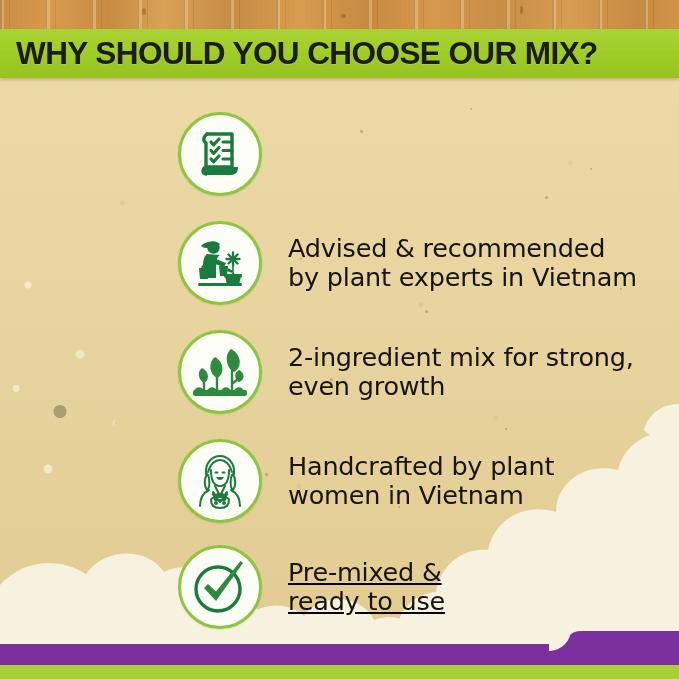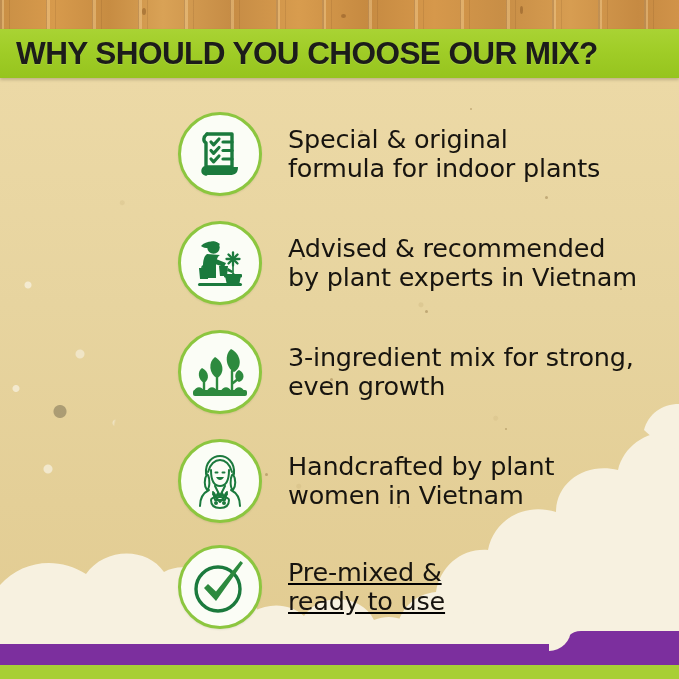--- a/index.html
+++ b/index.html
@@ -229,22 +229,20 @@
           <g fill="none" stroke="#1b7a3d" stroke-width="3.2" stroke-linecap="round" stroke-linejoin="round">
             <path d="M17,14 l2.6,2.8 L25,11"></path>
             <path d="M17,22.5 l2.6,2.8 L25,19.5"></path>
             <path d="M17,31 l2.6,2.8 L25,28"></path>
             <path d="M29,14 L38,14"></path>
             <path d="M29,22.5 L38,22.5"></path>
             <path d="M29,31 L38,31"></path>
           </g>
         </svg>
       </div>
-      <div class="row-text">Special &amp; original
-formula for indoor plants</div>
     </div>
 
     <div class="row" style="left:178px;top:126px;justify-content:flex-end;">
       <div class="icon-badge">
         <svg width="56" height="56" viewBox="0 0 56 56">
           <g fill="#1b7a3d">
 
             <path d="M9,11 C13,6 23,5 28,9 C24,13 14,15 9,11 Z"></path>
 
             <circle cx="21.5" cy="12.5" r="6.2"></circle>
@@ -310,21 +308,21 @@
             </g>
 
             <path d="M3,46 C5,41 11,41 13,46 Z"></path>
             <path d="M16,46 C18,41 24,41 26,46 Z"></path>
             <path d="M30,46 C32,41 38,41 40,46 Z"></path>
             <path d="M43,46 C45,41 51,41 53,46 Z"></path>
             <rect x="2" y="45" width="54" height="6" rx="2"></rect>
           </g>
         </svg>
       </div>
-      <div class="row-text">3-ingredient mix for strong,
+      <div class="row-text">2-ingredient mix for strong,
 even growth</div>
     </div>
 
     <div class="row" style="left:178px;top:344px;">
       <div class="icon-badge">
         <svg width="58" height="58" viewBox="0 0 58 58">
           <g fill="none" stroke="#1b7a3d" stroke-width="2" stroke-linecap="round" stroke-linejoin="round">
 
             <path d="M15,22 C14,10 22,4 29,4 C36,4 44,10 43,22"></path>
             <path d="M17,20 C19,12 24,8 29,8 C34,8 39,12 41,20"></path>

